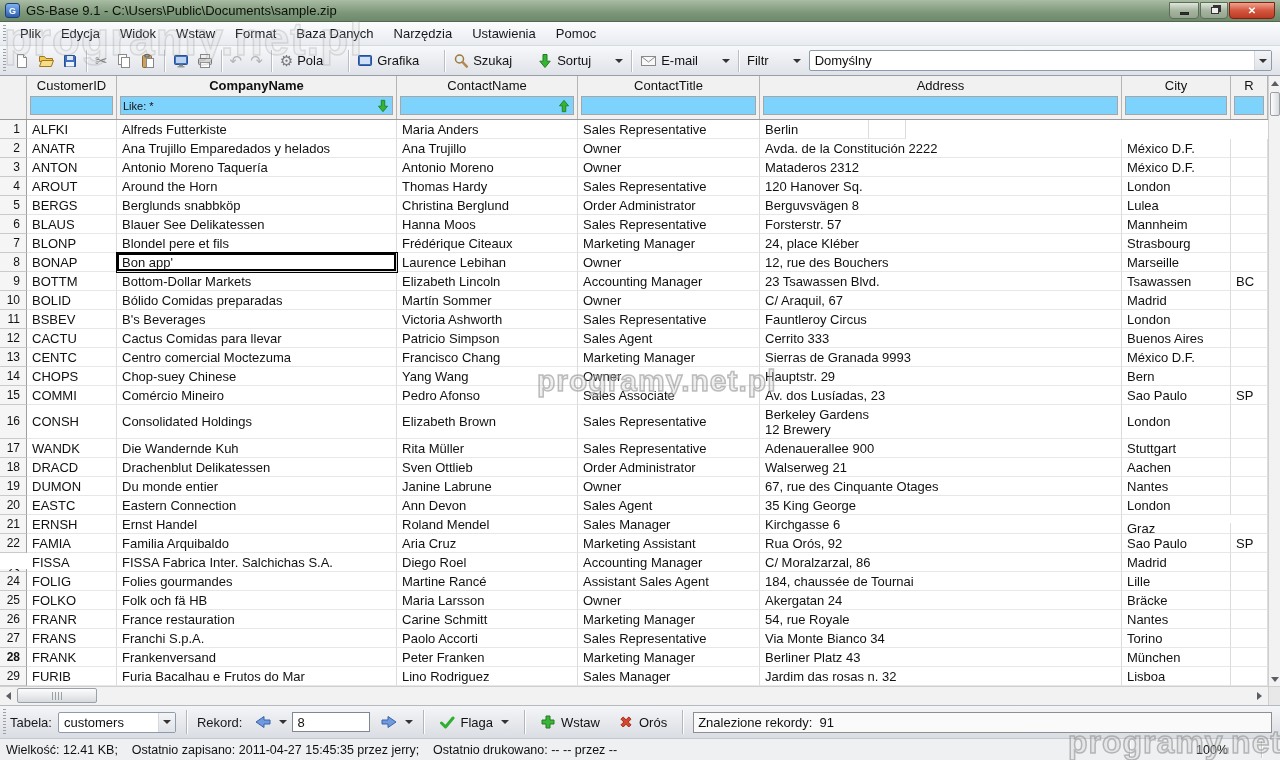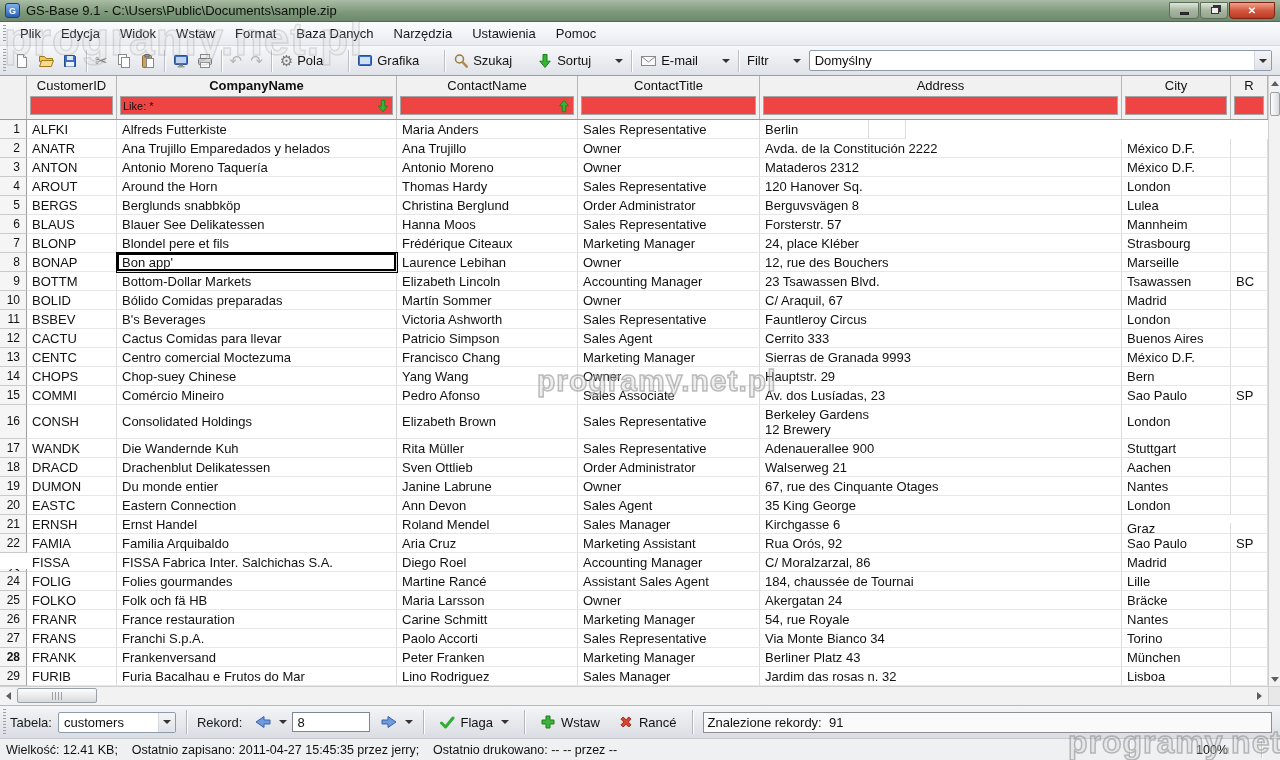--- a/index.html
+++ b/index.html
@@ -44,21 +44,21 @@
 
   
   .table-area { display:flex; height:610px; position:relative; }
   .gridwrap { width:1268px; }
   .ghead { height:44px; background:#f1f1f1; display:flex; border-bottom:1px solid #9a9a9a; }
   .hcorner { width:27px; border-right:1px solid #b5b5b5; background:#f1f1f1; }
   .hcol { border-right:1px solid #b5b5b5; overflow:hidden; }
   .hlabel { height:19px; display:flex; align-items:center; justify-content:center; font-size:13px; }
   .hlabel.bold { font-weight:bold; }
   .hfilter { height:24px; padding:1px 3px 3px 3px; }
-  .fbox { height:19px; background:#ef4444; border:1px solid #a6a6a6; display:flex; align-items:center; padding:0 2px; }
+  .fbox { height:19px; background:#7dd3fc; border:1px solid #a6a6a6; display:flex; align-items:center; padding:0 2px; }
   .ftext { flex:1; font-size:11px; white-space:pre; }
   .farrow { width:14px; height:14px; }
   .gbody { height:566px; overflow:hidden; background:#fff; }
   .trow { display:flex; height:19px; }
   .trow.tall { height:34px; }
   .tcell { display:flex; align-items:center; padding-left:5px; border-right:1px solid #dcdcdc; border-bottom:1px solid #e7e7e7;
     overflow:hidden; white-space:pre-line; line-height:15px; font-size:13px; }
   .tcell.rownum { justify-content:flex-end; padding-right:6px; padding-left:0; background:#f5f5f5;
     border-right:1px solid #9f9f9f; border-bottom:1px solid #cacaca; font-size:12px; }
   .tcell.selcell { box-shadow:inset 0 0 0 2px #000, 0 0 0 1px #000; position:relative; z-index:3; }
@@ -677,21 +677,21 @@
   <div class="bbtn">
     <svg width="16" height="16" viewBox="0 0 16 16">
         <path d="M6 2h4v4h4v4h-4v4H6v-4H2V6h4z" fill="#3cb43c" stroke="#1e7e1e"></path>
       </svg>
     <span>Wstaw</span>
   </div>
   <div class="bbtn" style="margin-left:8px">
     <svg width="16" height="16" viewBox="0 0 16 16">
         <path d="M3 5.2L5.2 3 8 5.8 10.8 3 13 5.2 10.2 8 13 10.8 10.8 13 8 10.2 5.2 13 3 10.8 5.8 8z" fill="#d5452f" stroke="#9e2a18"></path>
       </svg>
-    <span>Rancé</span>
+    <span>Orós</span>
   </div>
   <div class="bsep" style="margin:0 8px 0 10px"></div>
   <div class="foundbox">Znalezione rekordy:  91</div>
 </div>
 
 <div class="statusbar">
   <span class="status-left">Wielkość: 12.41 KB;    Ostatnio zapisano: 2011-04-27 15:45:35 przez jerry;    Ostatnio drukowano: -- -- przez --</span>
   <span class="ssep" style="right:150px"></span>
   <span class="status-zoom">100%</span>
   <span class="ssep" style="right:18px"></span>

